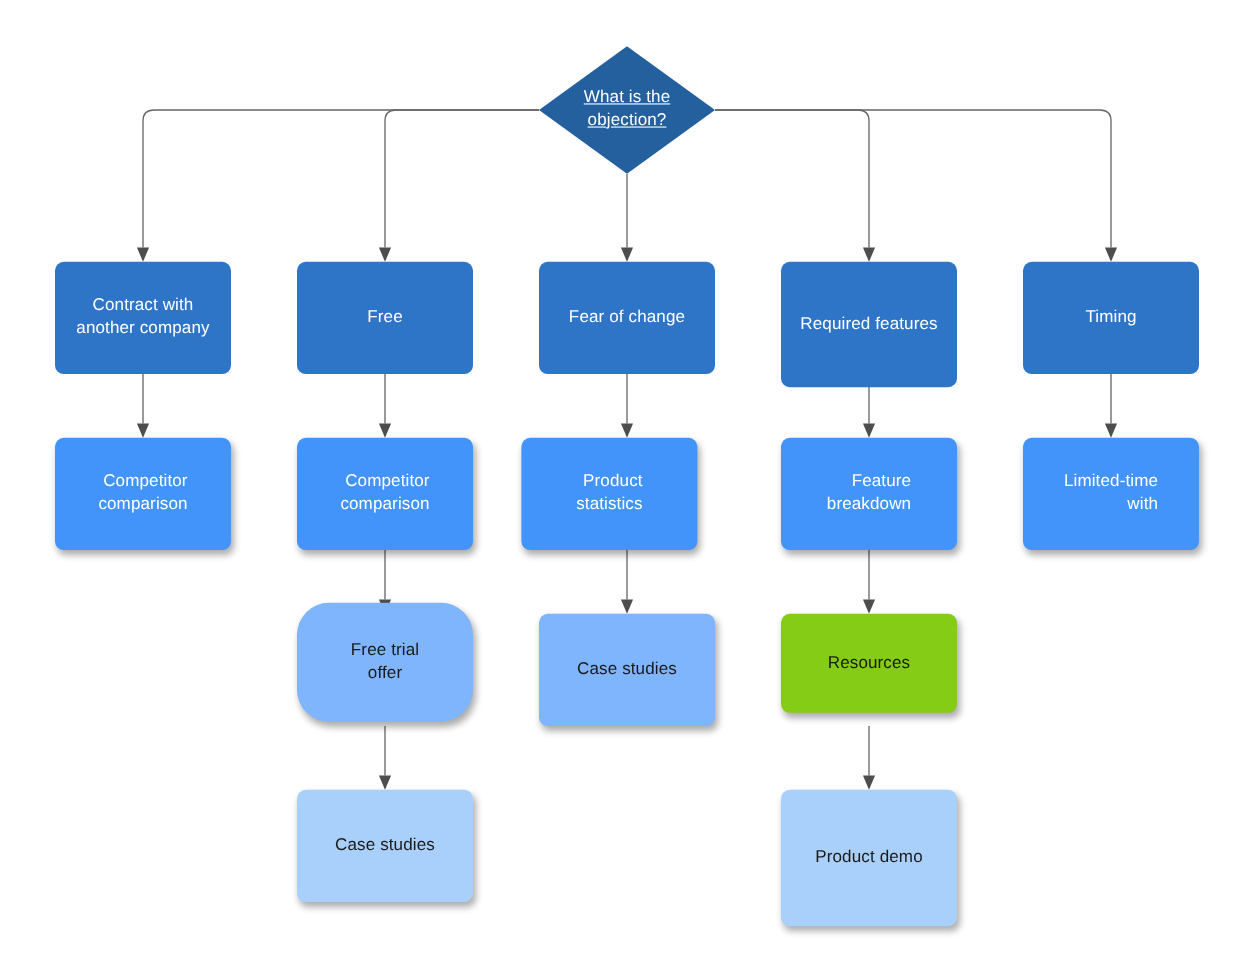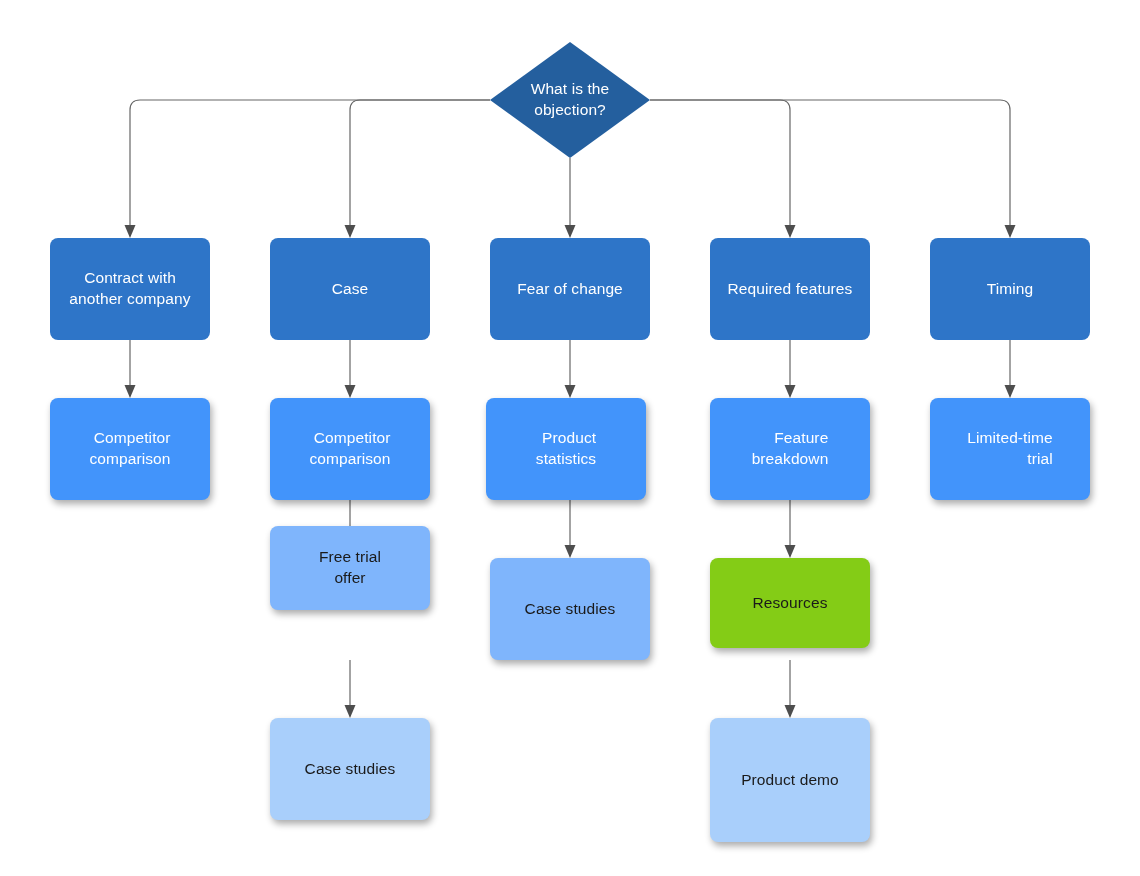--- a/index.html
+++ b/index.html
@@ -37,20 +37,21 @@
     font-size: 15.5px;
     line-height: 1.35;
     letter-spacing: 0.1px;
     padding: 4px 10px;
     white-space: pre-line;
   }
   .node-level-0 {
     background: transparent;
     border-radius: 0;
     color: #ffffff;
+    text-decoration: underline;
   }
   .diamond-shape {
     position: absolute;
     left: 0;
     top: 0;
     width: 100%;
     height: 100%;
   }
   .diamond-label {
     position: relative;
@@ -114,34 +115,34 @@
       <path d="M 790 660 L 790 705" fill="none" stroke="#666666" stroke-width="1.2" stroke-linecap="butt"></path>
       <polygon points="784.5,705 795.5,705 790,718" fill="#4d4d4d"></polygon>
     </svg>
   <div id="node-layer">
       <div class="node node-level-0" style="left: 490px; top: 42px; width: 160px; height: 116px;"><svg class="diamond-shape" viewBox="0 0 160 116" preserveAspectRatio="none">
           <polygon points="80,0 160,58 80,116 0,58" fill="#245F9E"></polygon>
         </svg><div class="diamond-label">What is the
 objection?</div></div>
       <div class="node node-level-1" style="left: 50px; top: 238px; width: 160px; height: 102px; background: rgb(46, 117, 200);"><span>Contract with
 another company</span></div>
-      <div class="node node-level-1" style="left: 270px; top: 238px; width: 160px; height: 102px; background: rgb(46, 117, 200);"><span>Case</span></div>
+      <div class="node node-level-1" style="left: 270px; top: 238px; width: 160px; height: 102px; background: rgb(46, 117, 200);"><span>Free</span></div>
       <div class="node node-level-1" style="left: 490px; top: 238px; width: 160px; height: 102px; background: rgb(46, 117, 200);"><span>Fear of change</span></div>
-      <div class="node node-level-1" style="left: 710px; top: 238px; width: 160px; height: 102px; background: rgb(46, 117, 200);"><span>Required features</span></div>
+      <div class="node node-level-1" style="left: 710px; top: 238px; width: 160px; height: 114px; background: rgb(46, 117, 200);"><span>Required features</span></div>
       <div class="node node-level-1" style="left: 930px; top: 238px; width: 160px; height: 102px; background: rgb(46, 117, 200); text-align: center;"><span>Timing</span></div>
       <div class="node node-level-2" style="left: 50px; top: 398px; width: 160px; height: 102px; background: rgb(66, 148, 251);"><span>Competitor
 comparison</span></div>
       <div class="node node-level-2" style="left: 270px; top: 398px; width: 160px; height: 102px; background: rgb(66, 148, 251);"><span>Competitor
 comparison</span></div>
-      <div class="node node-level-2" style="left: 486px; top: 398px; width: 160px; height: 102px; background: rgb(66, 148, 251);"><span>Product
+      <div class="node node-level-2" style="left: 474px; top: 398px; width: 160px; height: 102px; background: rgb(66, 148, 251);"><span>Product
 statistics</span></div>
       <div class="node node-level-2" style="left: 710px; top: 398px; width: 160px; height: 102px; background: rgb(66, 148, 251);"><span>Feature
 breakdown</span></div>
       <div class="node node-level-2" style="left: 930px; top: 398px; width: 160px; height: 102px; background: rgb(66, 148, 251);"><span>Limited-time
-trial</span></div>
-      <div class="node node-level-3" style="left: 270px; top: 526px; width: 160px; height: 84px; background: rgb(127, 181, 252);"><span>Free trial
+with</span></div>
+      <div class="node node-level-3" style="left: 270px; top: 548px; width: 160px; height: 108px; background: rgb(127, 181, 252); border-radius: 29px;"><span>Free trial
 offer</span></div>
       <div class="node node-level-3" style="left: 490px; top: 558px; width: 160px; height: 102px; background: rgb(127, 181, 252);"><span>Case studies</span></div>
       <div class="node node-level-3" style="left: 710px; top: 558px; width: 160px; height: 90px; background: #84cc16;"><span>Resources</span></div>
       <div class="node node-level-4" style="left: 270px; top: 718px; width: 160px; height: 102px; background: rgb(169, 207, 251);"><span>Case studies</span></div>
       <div class="node node-level-4" style="left: 710px; top: 718px; width: 160px; height: 124px; background: rgb(169, 207, 251);"><span>Product demo</span></div>
     </div>
 </div>
 
 </body></html>

